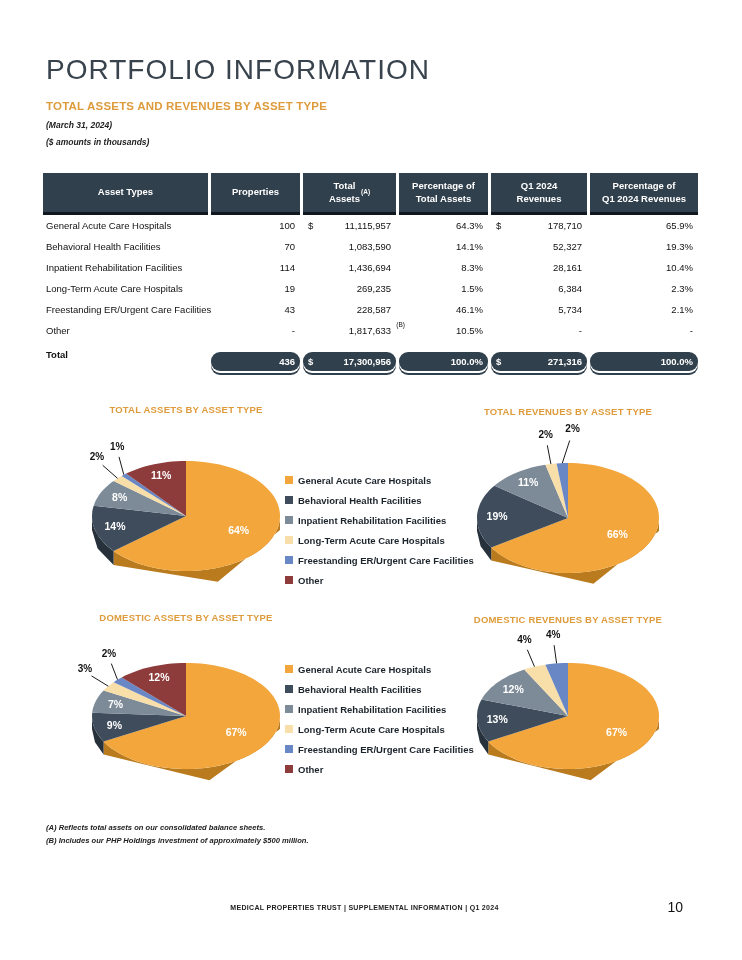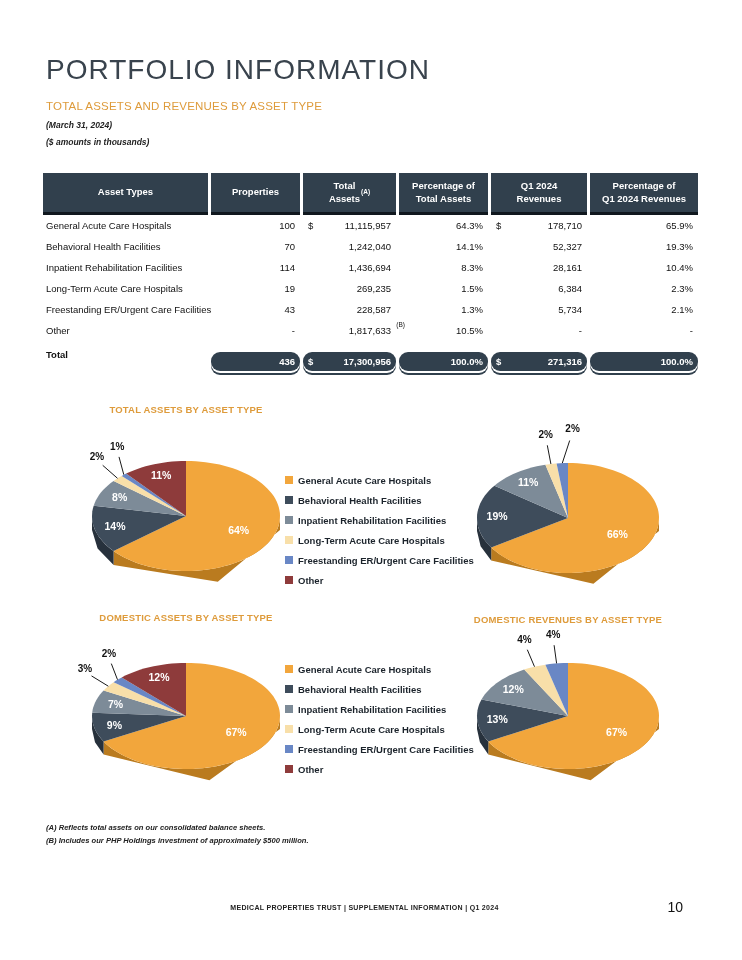--- a/index.html
+++ b/index.html
@@ -5,21 +5,21 @@
   html,body { margin:0; padding:0; background:#ffffff; }
   .page {
     position:relative; width:729px; height:960px; background:#ffffff;
     font-family:"Liberation Sans", sans-serif; overflow:hidden;
   }
   .page-title {
     position:absolute; left:46px; top:54px; font-size:28px; font-weight:400;
     color:#39434D; letter-spacing:1px;
   }
   .section-title {
-    position:absolute; left:46px; top:100px; font-size:11.5px; font-weight:400;
+    position:absolute; left:46px; top:100px; font-size:11.5px; font-weight:700;
     color:#DE9B3B; letter-spacing:0.2px;
   }
   .date-line, .units-line {
     position:absolute; left:46px; font-size:8.5px; font-style:italic;
     font-weight:700; color:#222;
   }
   .date-line { top:120px; }
   .units-line { top:137px; }
 
   
@@ -131,21 +131,21 @@
       <div class="td num">64.3%</div>
       <div class="td money">
         <div class="cur">$</div>
         <div class="val">178,710</div>
       </div>
       <div class="td num">65.9%</div>
       <div class="td name">Behavioral Health Facilities</div>
       <div class="td num">70</div>
       <div class="td money">
         <div class="cur"></div>
-        <div class="val">1,242,040</div>
+        <div class="val">1,083,590</div>
       </div>
       <div class="td num">14.1%</div>
       <div class="td money">
         <div class="cur"></div>
         <div class="val">52,327</div>
       </div>
       <div class="td num">19.3%</div>
       <div class="td name">Inpatient Rehabilitation Facilities</div>
       <div class="td num">114</div>
       <div class="td money">
@@ -169,21 +169,21 @@
         <div class="cur"></div>
         <div class="val">6,384</div>
       </div>
       <div class="td num">2.3%</div>
       <div class="td name">Freestanding ER/Urgent Care Facilities</div>
       <div class="td num">43</div>
       <div class="td money">
         <div class="cur"></div>
         <div class="val">228,587</div>
       </div>
-      <div class="td num">1.3%</div>
+      <div class="td num">46.1%</div>
       <div class="td money">
         <div class="cur"></div>
         <div class="val">5,734</div>
       </div>
       <div class="td num">2.1%</div>
       <div class="td name">Other</div>
       <div class="td num">-</div>
       <div class="td money">
         <div class="cur"></div>
         <div class="val">1,817,633<sup class="bsup">(B)</sup></div>
@@ -202,20 +202,21 @@
       </div>
       <div class="tt num">100.0%</div>
       <div class="tt money">
         <div class="cur">$</div>
         <div class="val">271,316</div>
       </div>
       <div class="tt num">100.0%</div>
     </div>
 
   <div class="chart-title" id="ct0">TOTAL ASSETS BY ASSET TYPE</div>
+  <div class="chart-title" id="ct1">TOTAL REVENUES BY ASSET TYPE</div>
   <div class="chart-title" id="ct2">DOMESTIC ASSETS BY ASSET TYPE</div>
   <div class="chart-title" id="ct3">DOMESTIC REVENUES BY ASSET TYPE</div>
 
   <svg class="pie-svg" id="pie0" width="280" height="185" viewBox="40 425 280 185">
       <path d="M280.0,516.0L279.9,518.9L279.5,521.7L278.9,524.6L278.0,527.4L276.8,530.2L275.4,532.9L273.8,535.6L271.9,538.3L269.8,540.9L267.5,543.4L265.0,545.8L262.2,548.2L259.2,550.5L256.1,552.7L252.7,554.8L249.1,556.7L245.4,558.6L241.6,560.4L237.5,562.0L233.4,563.5L229.1,564.9L224.7,566.1L220.1,567.2L215.5,568.2L210.8,569.0L206.1,569.7L201.3,570.3L196.4,570.7L191.5,570.9L186.6,571.0L181.7,570.9L176.8,570.7L172.0,570.4L167.2,569.9L162.4,569.2L157.7,568.4L153.0,567.5L148.5,566.4L144.1,565.2L139.7,563.9L135.5,562.4L131.5,560.8L127.5,559.1L123.8,557.2L120.2,555.3L116.8,553.2L113.6,551.1L113.6,565.1L217.8,581.7L280.0,530.0Z" fill="#BA7B1F"></path>
       <path d="M113.6,551.1L110.7,548.9L108.0,546.7L105.5,544.4L103.2,542.1L101.1,539.6L99.2,537.2L97.6,534.6L96.1,532.1L94.8,529.4L93.8,526.8L93.0,524.1L92.5,521.4L92.1,518.7L92.0,516.0L92.0,530.0L97.6,548.6L113.6,565.1Z" fill="#27313C"></path>
       <path d="M186,516L186.0,461.0L190.9,461.1L195.8,461.3L200.7,461.7L205.5,462.2L210.3,462.9L215.0,463.7L219.6,464.6L224.1,465.7L228.6,467.0L232.9,468.3L237.1,469.8L241.1,471.5L245.0,473.2L248.8,475.1L252.3,477.0L255.7,479.1L258.9,481.3L261.9,483.6L264.7,485.9L267.3,488.4L269.6,490.9L271.8,493.5L273.7,496.1L275.3,498.8L276.7,501.6L277.9,504.4L278.8,507.2L279.4,510.0L279.9,512.9L280.0,515.8L279.9,518.6L279.5,521.5L278.9,524.4L278.0,527.2L276.9,530.0L275.5,532.7L273.9,535.5L272.1,538.1L270.0,540.7L267.7,543.2L265.1,545.7L262.4,548.1L259.4,550.4L256.2,552.6L252.9,554.7L249.3,556.6L245.6,558.5L241.7,560.3L237.7,561.9L233.6,563.4L229.3,564.8L224.8,566.1L220.3,567.2L215.7,568.2L211.0,569.0L206.2,569.7L201.4,570.3L196.6,570.7L191.7,570.9L186.8,571.0L181.9,570.9L177.0,570.7L172.1,570.4L167.3,569.9L162.5,569.2L157.8,568.5L153.1,567.5L148.6,566.4L144.1,565.2L139.8,563.9L135.6,562.4L131.5,560.8L127.6,559.1L123.8,557.2L120.2,555.3L116.8,553.2L113.6,551.1Z" fill="#F2A63C"></path>
       <path d="M186,516L113.6,551.1L110.6,548.8L107.8,546.5L105.2,544.1L102.8,541.6L100.7,539.0L98.7,536.4L97.0,533.8L95.6,531.1L94.4,528.3L93.4,525.5L92.7,522.7L92.2,519.9L92.0,517.0L92.1,514.2L92.3,511.3L92.9,508.5L93.7,505.7Z" fill="#3E4C5B"></path>
       <path d="M186,516L93.7,505.7L94.7,503.0L95.9,500.3L97.4,497.7L99.0,495.1L100.9,492.6L103.1,490.1L105.4,487.7L107.9,485.4L110.7,483.1L113.6,480.9Z" fill="#7D8B98"></path>
       <path d="M186,516L113.6,480.9L116.1,479.2L118.8,477.5L121.7,475.9Z" fill="#F8DFA9"></path>

